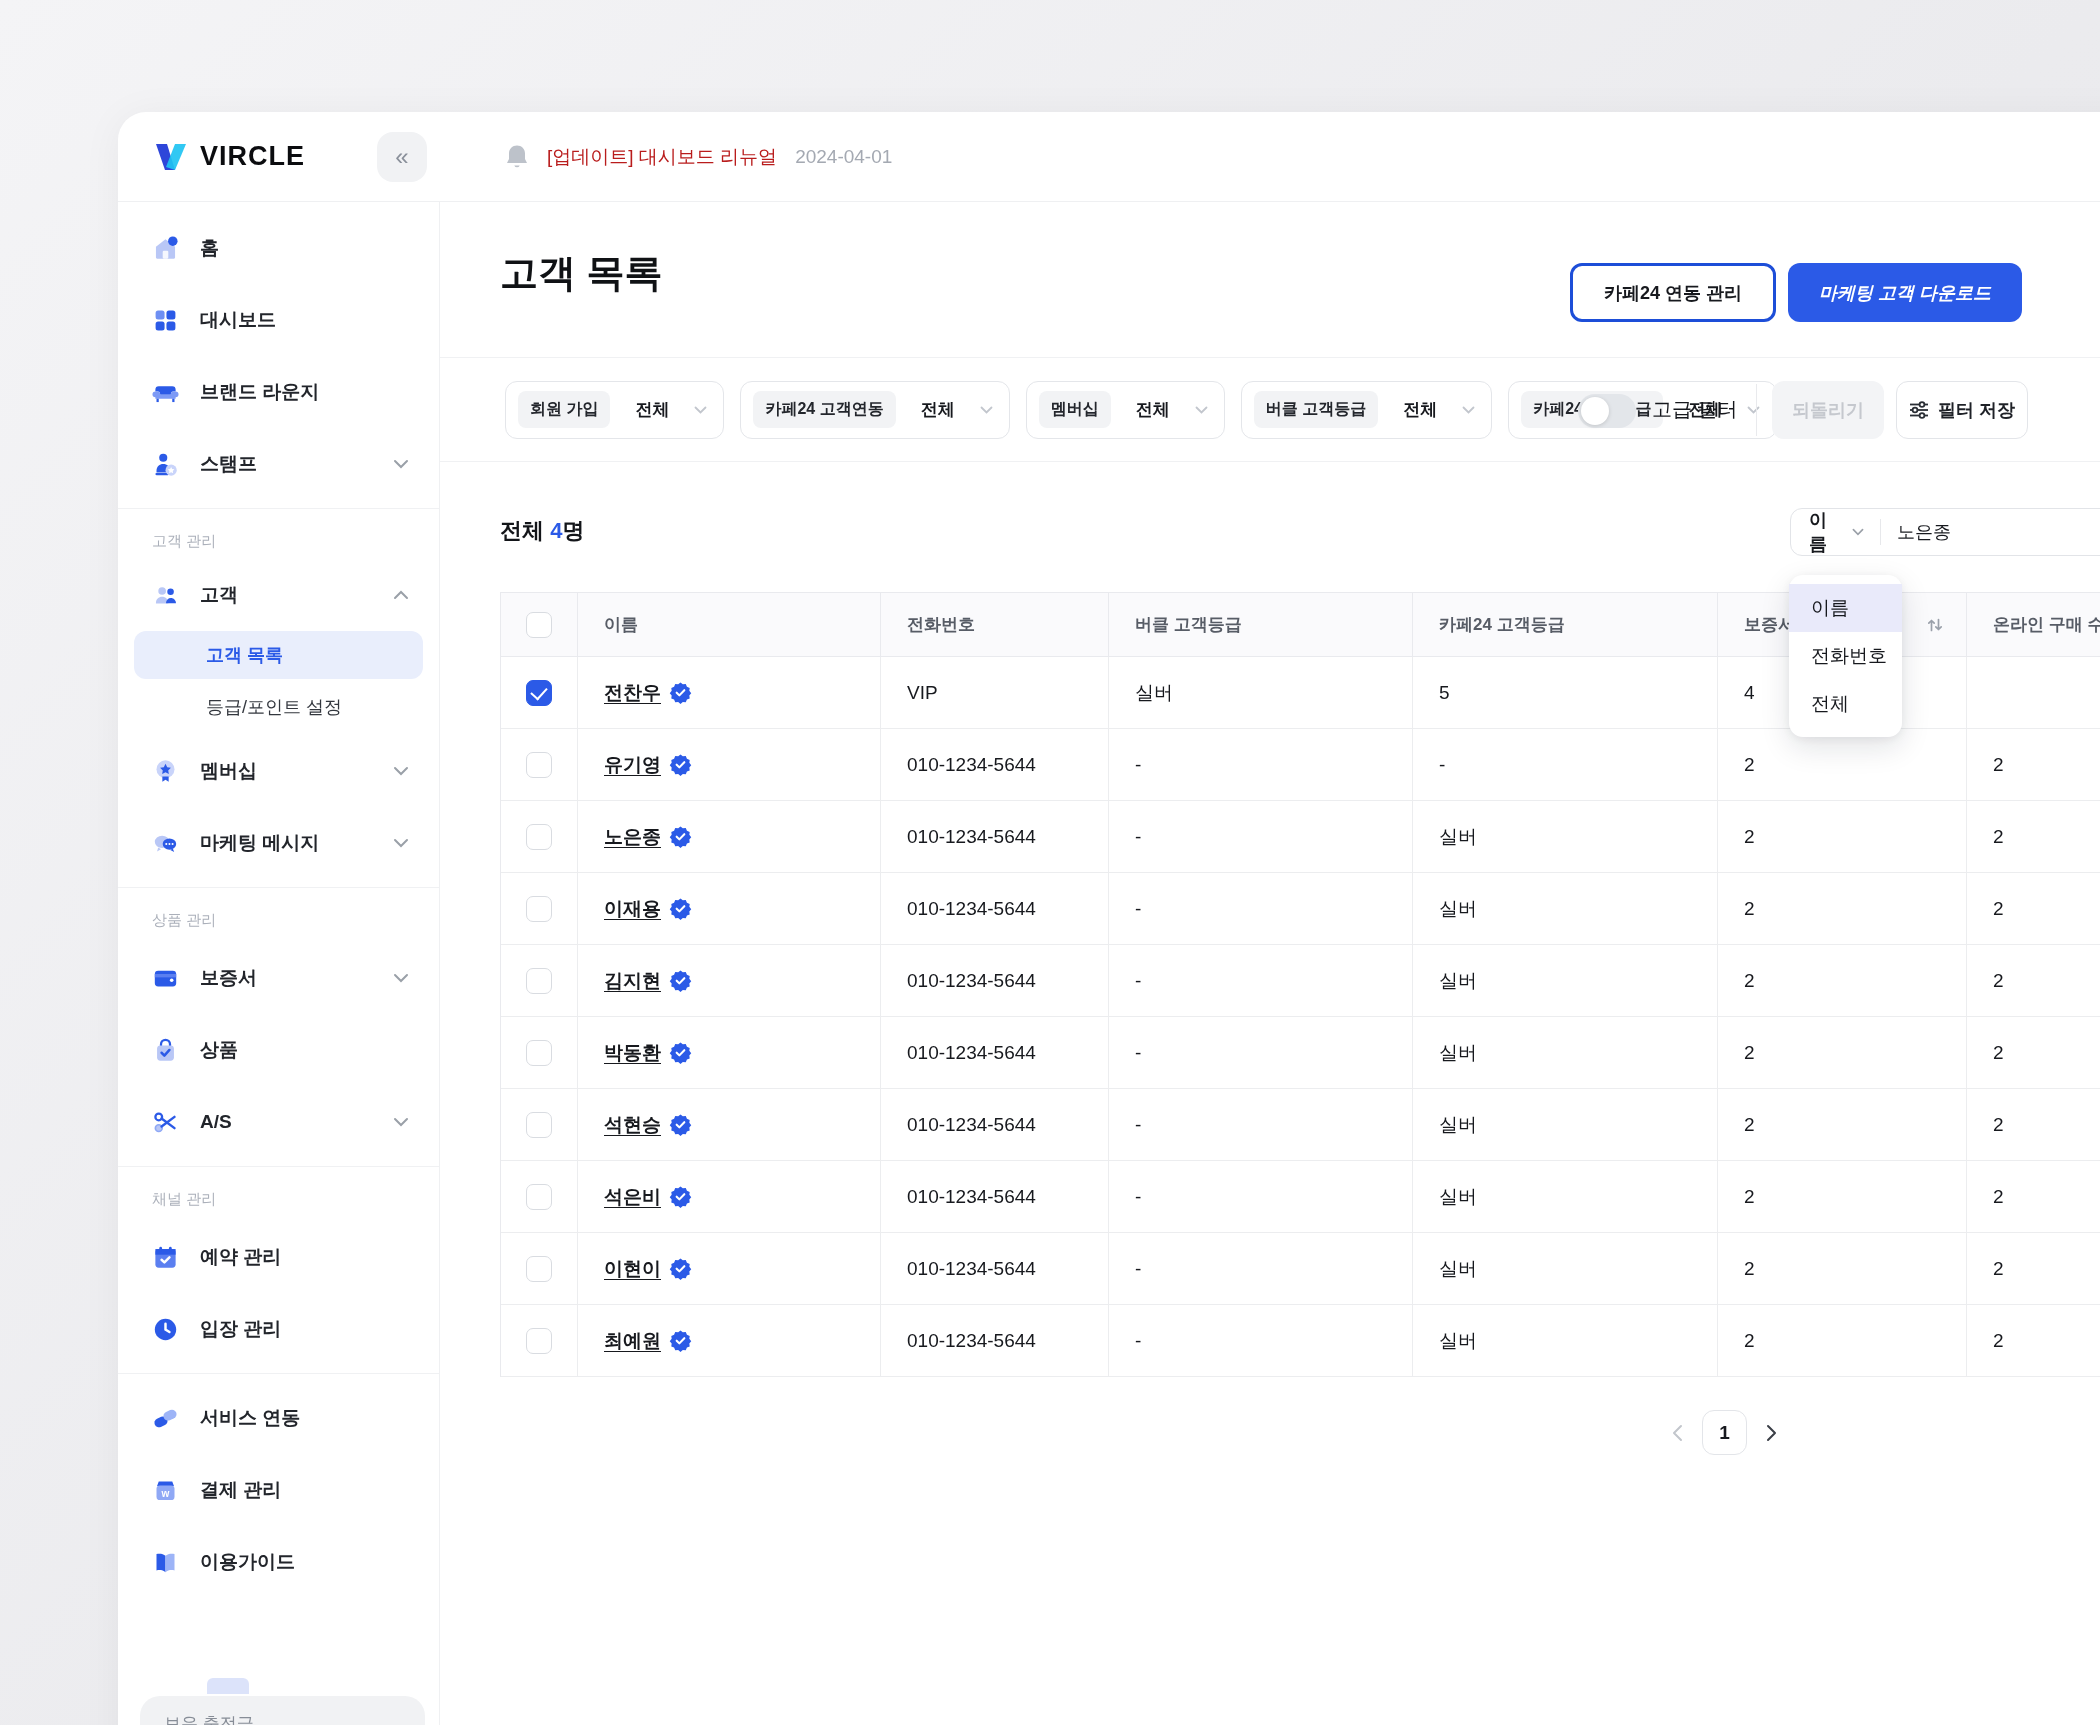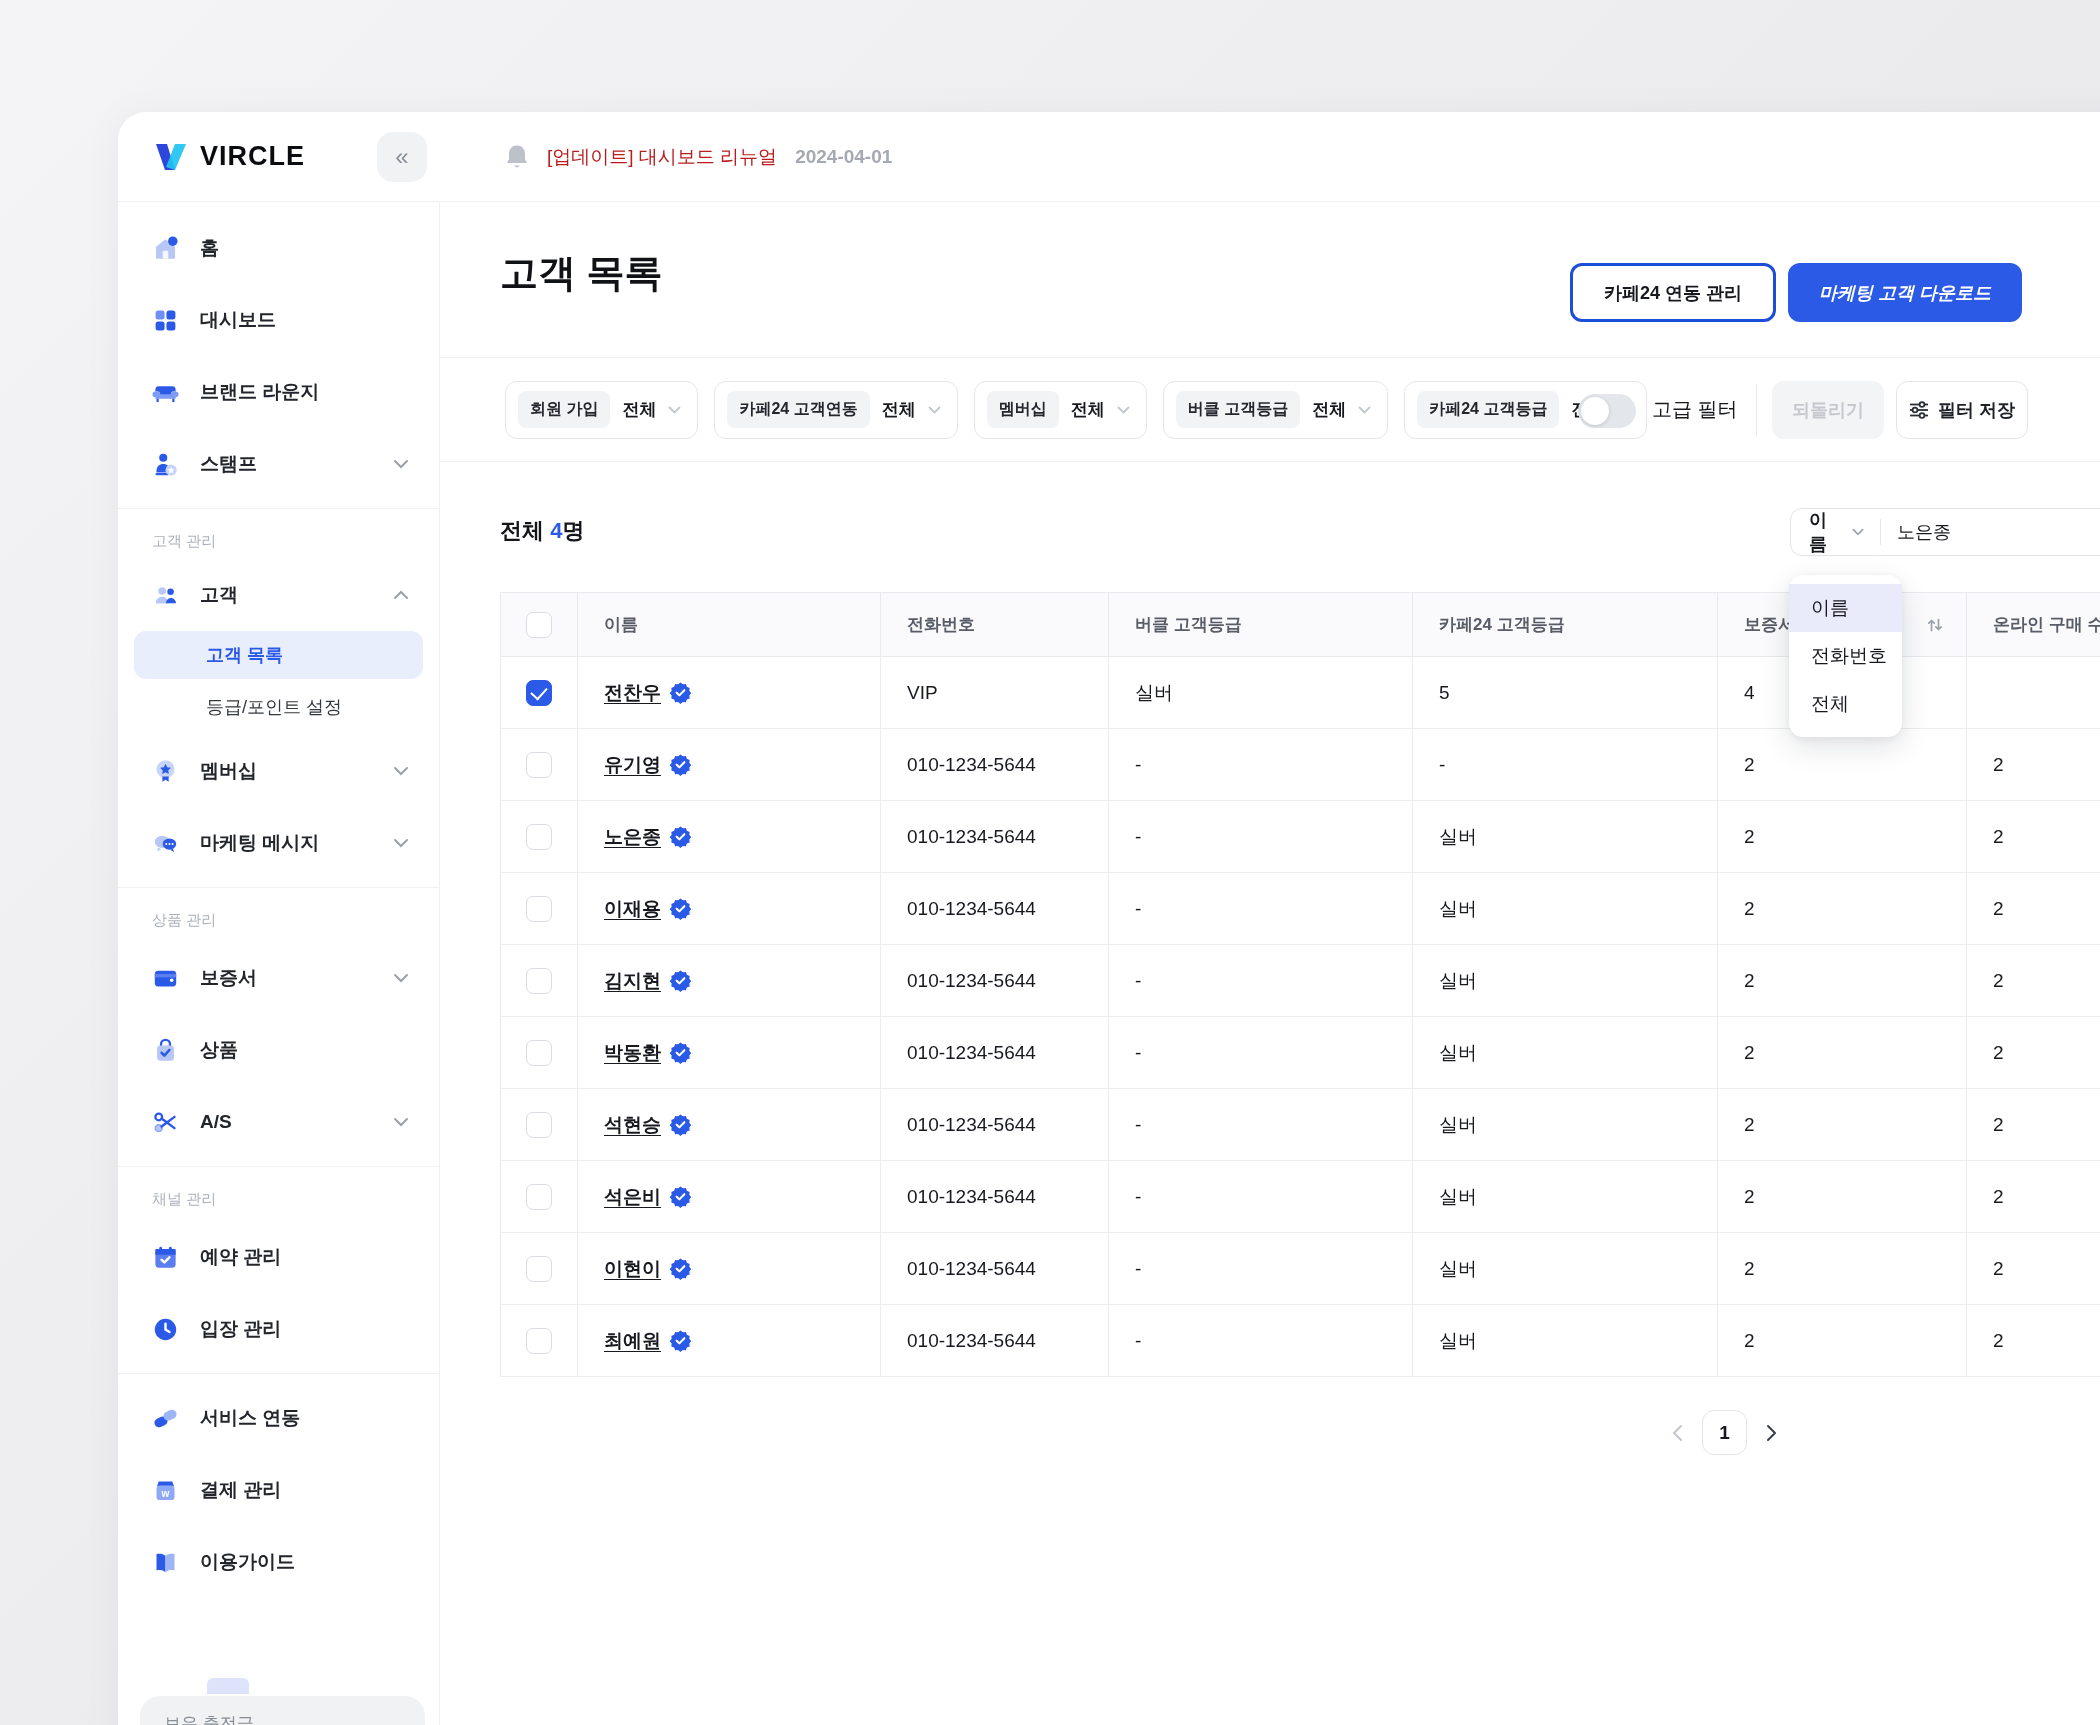--- a/index.html
+++ b/index.html
@@ -23,21 +23,21 @@
   }
   .logo{ display:flex; align-items:center; gap:12px; margin-left:36px; }
   .logo-text{ font-size:27px; font-weight:800; letter-spacing:1px; color:#0B0C0F; }
   .collapse{
     position:absolute; left:259px; top:20px; width:50px; height:50px;
     background:#F1F2F4; border:none; border-radius:16px; cursor:pointer;
     color:#8A909A; font-size:24px; line-height:50px; text-align:center; font-family:inherit;
   }
   .notice-wrap{ position:absolute; left:387px; top:0; height:90px; display:flex; align-items:center; gap:18px; }
   .notice-text{ font-size:19px; font-weight:500; color:#b91c1c; }
-  .notice-date{ font-size:19px; font-weight:700; color:#A4A9B2; }
+  .notice-date{ font-size:19px; font-weight:400; color:#A4A9B2; }
 
   
   .sidebar{
     position:absolute; left:0; top:90px; bottom:0; width:322px;
     border-right:1px solid #EFF0F2; padding-top:10px;
   }
   .s-item{ height:72px; display:flex; align-items:center; padding-left:32px; cursor:pointer; }
   .s-icon{ width:30px; height:30px; display:flex; align-items:center; justify-content:center; flex:0 0 30px; }
   .s-label{ margin-left:20px; font-size:19px; font-weight:600; color:#22252B; flex:1; }
   .s-chev{ margin-right:30px; display:flex; }
@@ -59,21 +59,21 @@
   .main{ position:absolute; left:322px; top:90px; right:0; bottom:0; background:#fff; }
   .page-title{ position:absolute; left:60px; top:46px; font-size:38px; font-weight:800; color:#101215; }
   .btn{ position:absolute; top:61px; height:59px; border-radius:12px; font-size:18px; font-weight:700;
     font-family:inherit; cursor:pointer; display:flex; align-items:center; justify-content:center; }
   .btn-outline{ left:1130px; width:206px; background:#fff; border:3px solid #1d4ed8; color:#17191E; }
   .btn-primary{ left:1348px; width:234px; background:#2B5AE7; border:none; color:#fff;font-style:italic; }
 
   .filter-bar{ position:absolute; left:0; right:0; top:155px; height:105px;
     border-top:1px solid #F0F1F3; border-bottom:1px solid #F0F1F3; }
   .chips{ position:absolute; left:65px; top:0; height:100%; display:flex; align-items:center; gap:16px; }
-  .chip{ height:58px; display:flex; align-items:center; gap:12px; padding:0 16px 0 12px;
+  .chip{ height:58px; display:flex; align-items:center; gap:25px; padding:0 16px 0 12px;
     background:#fff; border:1px solid #E4E6EA; border-radius:12px; cursor:pointer; }
   .chip-label{ background:#F2F3F5; border-radius:8px; padding:8px 12px; font-size:16px; font-weight:700; color:#23262C; }
   .chip-value{ font-size:17px; font-weight:600; color:#17191E; }
   .toggle{ position:absolute; left:1138px; top:36px; width:58px; height:34px; background:#E3E6EA;
     border-radius:17px; border:none; cursor:pointer; }
   .toggle-knob{ position:absolute; left:3px; top:3px; width:28px; height:28px; background:#fff;
     border-radius:50%; box-shadow:0 1px 4px rgba(0,0,0,.15); }
   .adv-label{ position:absolute; left:1212px; top:38px; font-size:20px; font-weight:400; color:#16181D; }
   .v-divider{ position:absolute; left:1316px; top:26px; width:1px; height:52px; background:#E9EAED; }
   .btn-reset{ position:absolute; left:1332px; top:23px; width:112px; height:58px; background:#F3F4F6;

